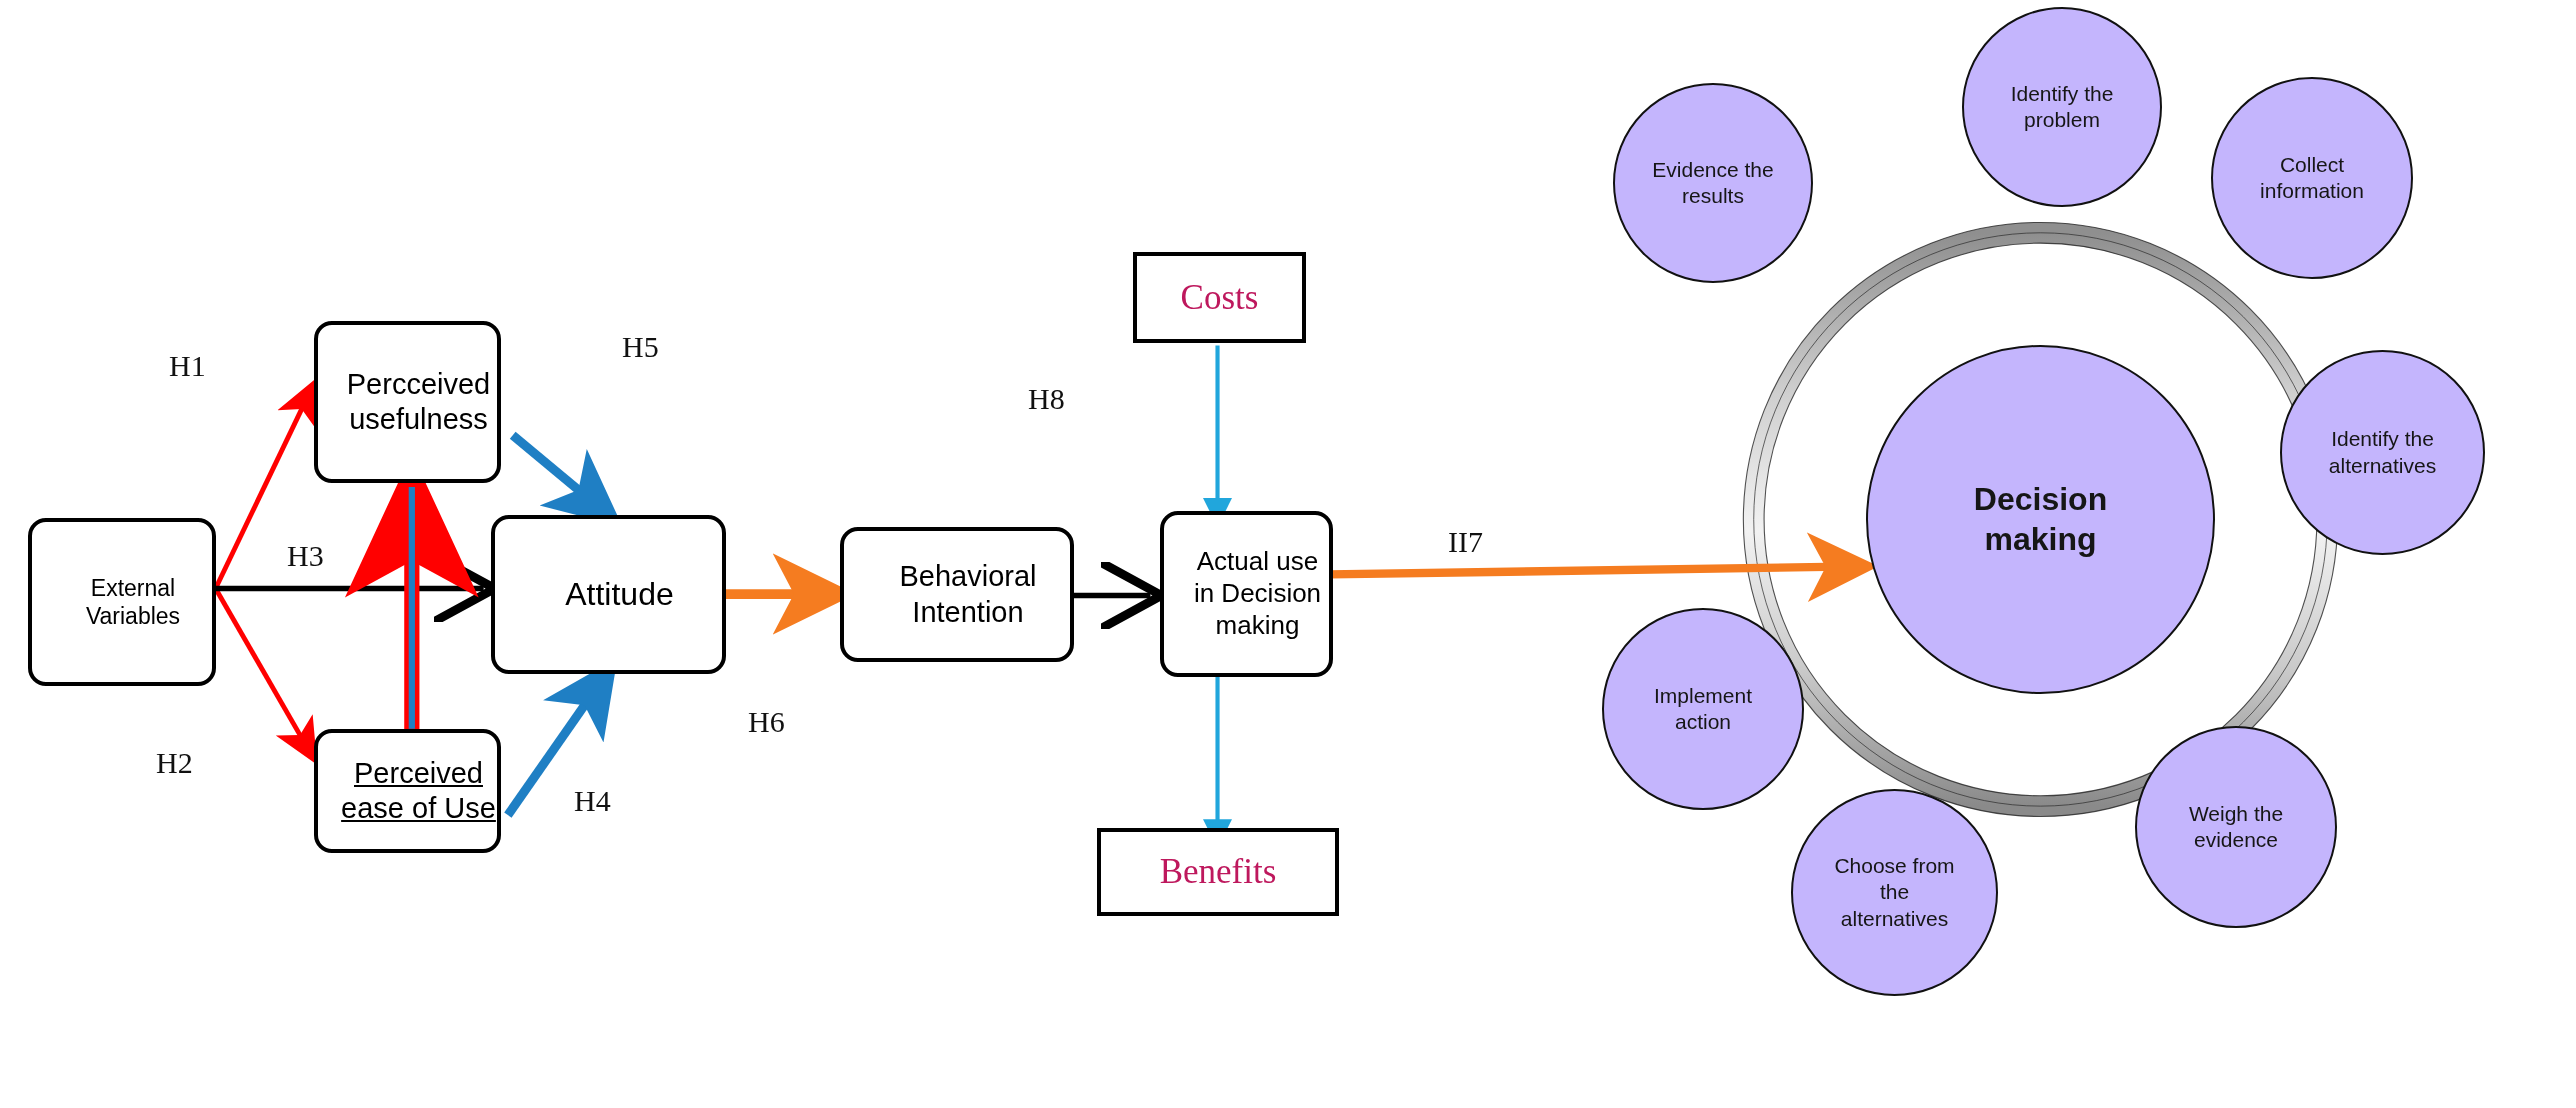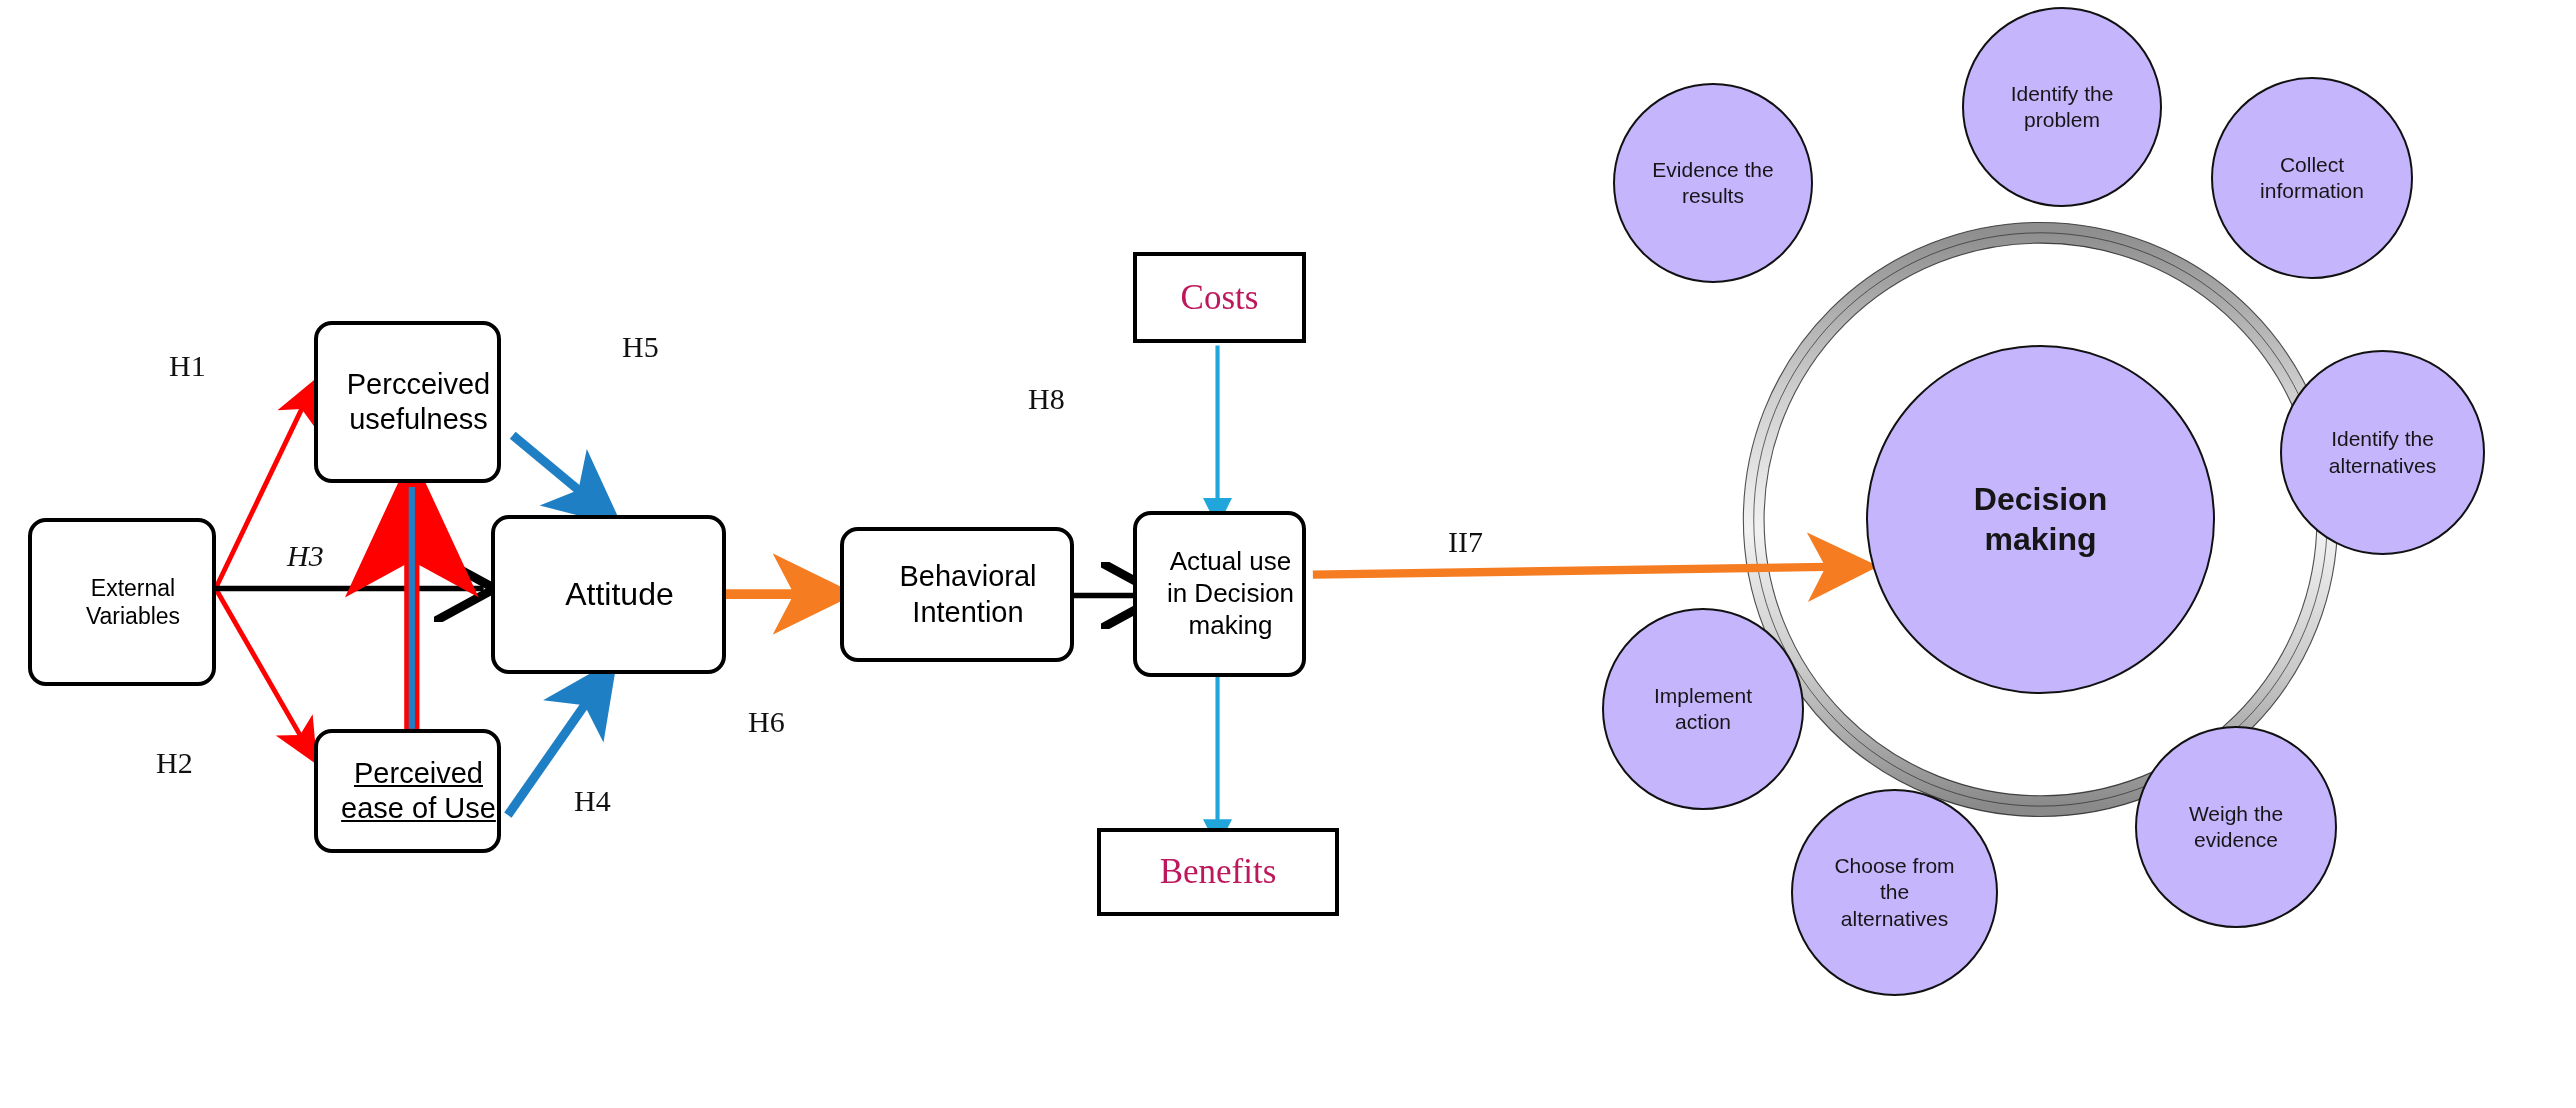--- a/index.html
+++ b/index.html
@@ -169,37 +169,37 @@
   </div>
 
   <div class="rbox" style="left:491px;top:515px;width:235px;height:159px;font-size:32px;">
     <span>Attitude</span>
   </div>
 
   <div class="rbox" style="left:840px;top:527px;width:234px;height:135px;font-size:29px;border-width:4.1px;">
     <span>Behavioral<br>Intention</span>
   </div>
 
-  <div class="rbox" style="left:1133px;top:511px;width:173px;height:166px;font-size:26px;text-align:center;">
+  <div class="rbox" style="left:1160px;top:511px;width:173px;height:166px;font-size:26px;text-align:center;">
     <span>Actual use<br>in Decision<br>making</span>
   </div>
 
   <div class="sbox" style="left:1133px;top:252px;width:173px;height:91px;font-size:35px;">
     <span>Costs</span>
   </div>
 
   <div class="sbox" style="left:1097px;top:828px;width:242px;height:88px;font-size:35px;">
     <span>Benefits</span>
   </div>
 
   <div class="hlab" style="left:169px;top:349px;">H1</div>
 
   <div class="hlab" style="left:156px;top:746px;">H2</div>
 
-  <div class="hlab" style="left:287px;top:539px;font-style:italic;">H3</div>
+  <div class="hlab" style="left:287px;top:539px;">H3</div>
 
   <div class="hlab" style="left:574px;top:784px;">H4</div>
 
   <div class="hlab" style="left:622px;top:330px;">H5</div>
 
   <div class="hlab" style="left:748px;top:705px;">H6</div>
 
   <div class="hlab" style="left:1448px;top:525px;">II7</div>
 
   <div class="hlab" style="left:1028px;top:382px;">H8</div>

